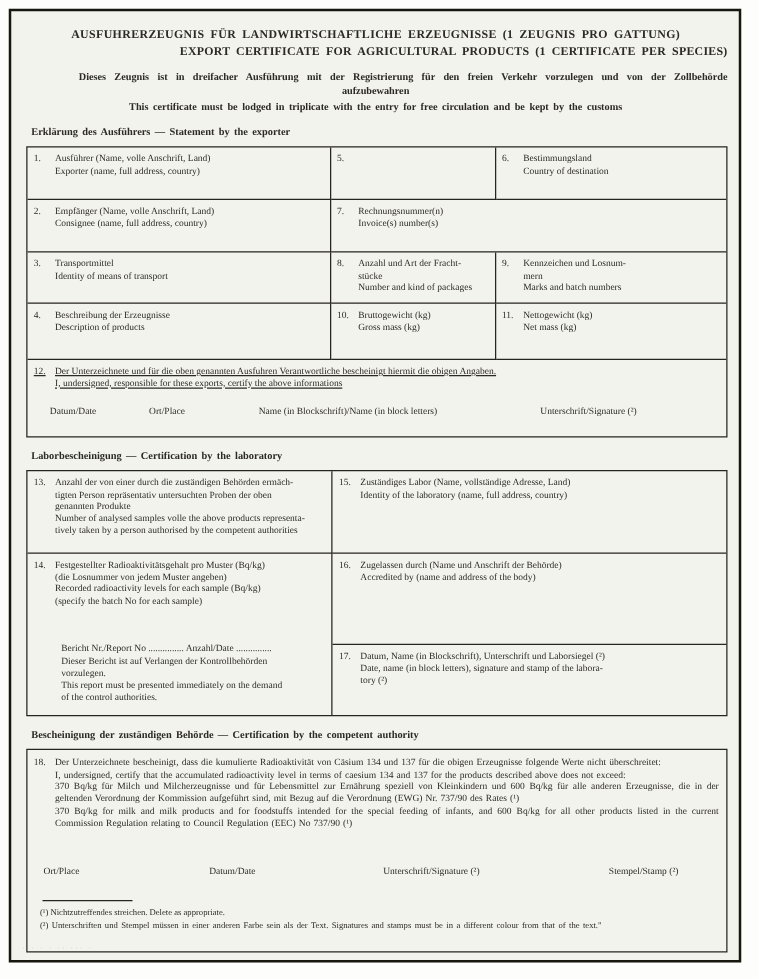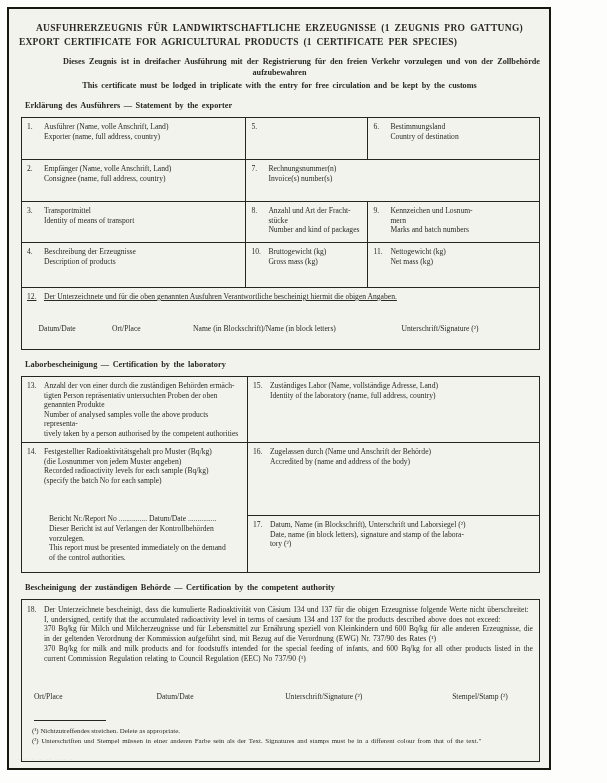--- a/index.html
+++ b/index.html
@@ -1,26 +1,26 @@
 <!DOCTYPE html>
 <html><head>
 <meta charset="utf-8">
 <style>
   * { margin:0; padding:0; box-sizing:border-box; }
   html,body { width:607px; height:783px; background:#ffffff; overflow:hidden;
     font-family:"Liberation Serif","DejaVu Serif",serif; color:#2b2a23; }
   .canvas { position:relative; width:607px; height:783px; background:#fdfdfc; }
 
-  .frame { position:absolute; left:7px; top:7px; width:544px; height:763px;
+  .frame { position:absolute; left:7px; top:7px; width:586px; height:763px;
     border:2.5px solid #17160f; background:#f3f3ee; }
   .content { position:relative; width:100%; height:100%; padding:0 9px 0 10px; }
 
   .t1 { margin-top:13px; text-align:center; font-weight:bold; font-size:9.5px;
     letter-spacing:.3px; word-spacing:2.2px; line-height:12px; }
-  .t2 { margin-top:2px; text-align:left; font-weight:bold; font-size:9.5px;
+  .t2 { margin-top:2px; text-align:right; font-weight:bold; font-size:9.5px;
     letter-spacing:.2px; word-spacing:2.2px; line-height:12px; }
 
   .intro { margin-top:8px; font-weight:bold; font-size:8.2px; line-height:11px; }
   .intro .jline { text-align:justify; text-align-last:justify; word-spacing:1px;padding-left:44px; }
   .intro .cline { text-align:center; }
   .intro-en { margin-top:2px; text-align:center; font-weight:bold; font-size:8.2px;
     line-height:11px; word-spacing:1.6px; }
 
   .sec-h { margin:9px 0 0 6px; font-weight:bold; font-size:8.3px; line-height:11px;
     word-spacing:1.4px; }
@@ -183,20 +183,21 @@
                 <span class="l">Net mass (kg)</span>
               </span>
             </div>
         </div>
 
         <div class="cell span3" id="c12">
           <div class="ct">
               <span class="num">12.</span>
           <span class="txt">
                 <span class="l">Der Unterzeichnete und für die oben genannten Ausfuhren Verantwortliche bescheinigt hiermit die obigen Angaben.</span>
+                <span class="l">I, undersigned, responsible for these exports, certify the above informations</span>
               </span>
             </div>
           <div class="inline-labels">
             <span class="lab-a">Datum/Date</span>
             <span class="lab-b">Ort/Place</span>
             <span class="lab-c">Name (in Blockschrift)/Name (in block letters)</span>
             <span class="lab-d">Unterschrift/Signature (²)</span>
           </div>
         </div>
       </div>
@@ -230,21 +231,21 @@
           <div class="ct">
               <span class="num">14.</span>
           <span class="txt">
                 <span class="l">Festgestellter Radioaktivitätsgehalt pro Muster (Bq/kg)
 (die Losnummer von jedem Muster angeben)</span>
                 <span class="l">Recorded radioactivity levels for each sample (Bq/kg)
 (specify the batch No for each sample)</span>
               </span>
             </div>
           <div class="report">
-            <span class="l">Bericht Nr./Report No ...............   Datum/Date ...............</span>
+            <span class="l">Bericht Nr./Report No ...............   Anzahl/Date ...............</span>
             <span class="l">Dieser Bericht ist auf Verlangen der Kontrollbehörden
 vorzulegen.</span>
             <span class="l">This report must be presented immediately on the demand
 of the control authorities.</span>
           </div>
         </div>
         <div class="cell bb">
           <div class="ct">
               <span class="num">16.</span>
           <span class="txt">

